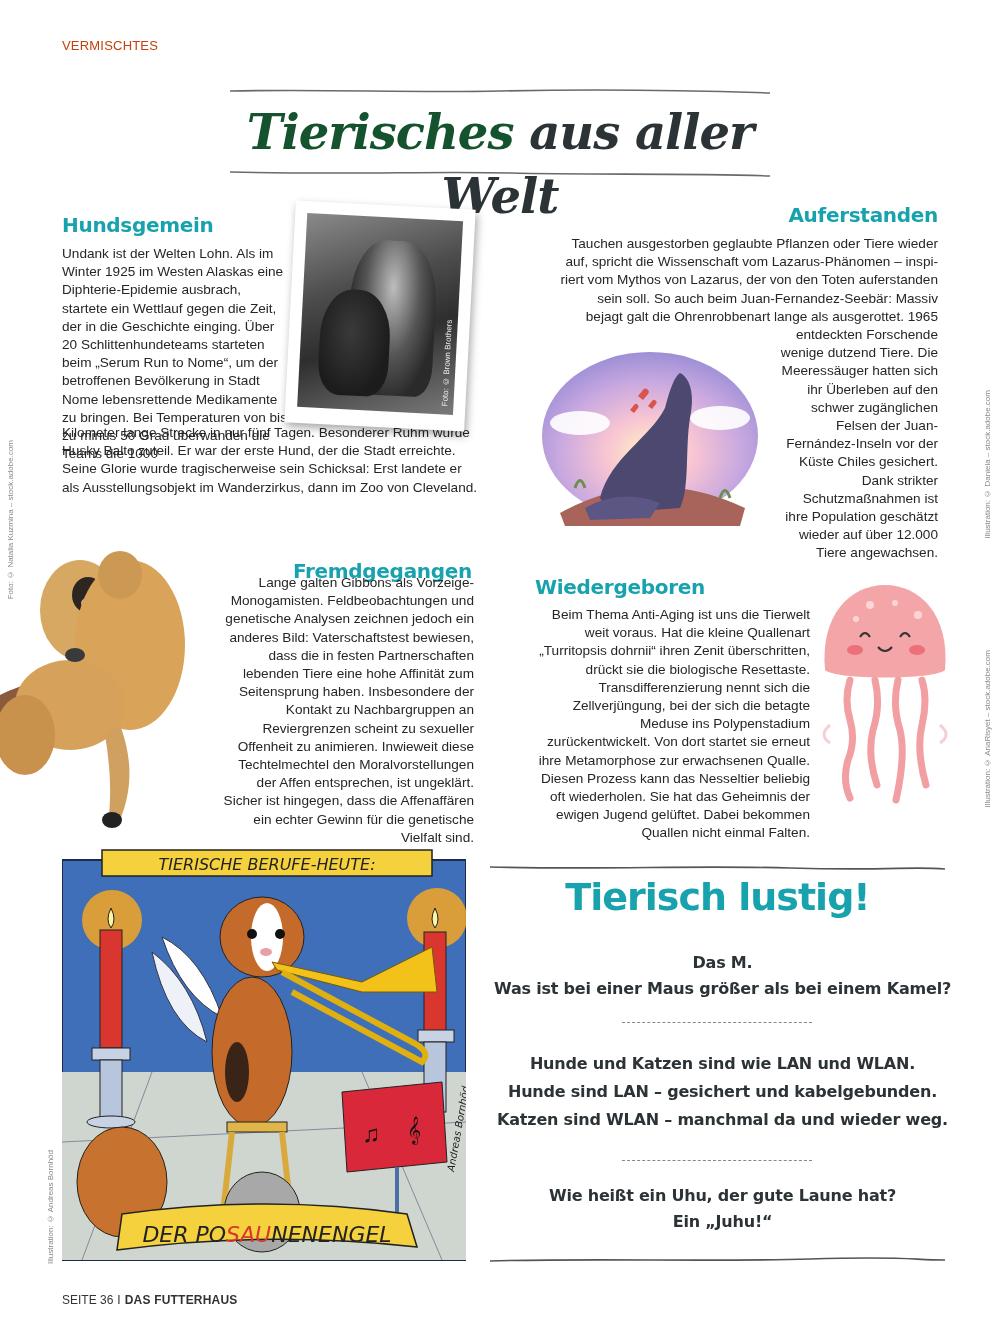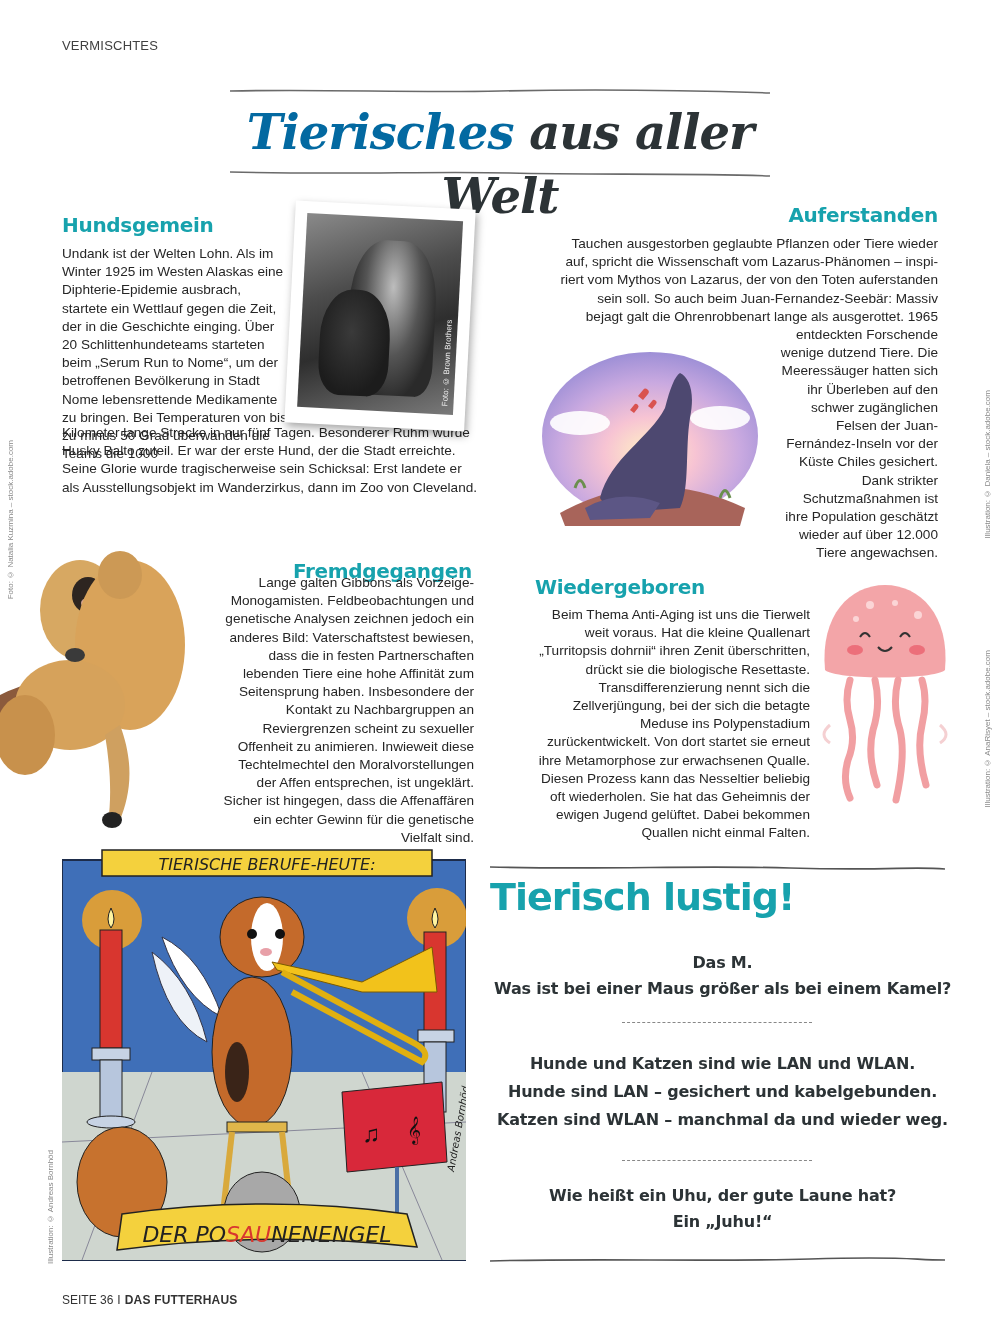--- a/index.html
+++ b/index.html
@@ -1,28 +1,28 @@
 <!DOCTYPE html>
 <html><head>
 <meta charset="utf-8">
 <style>
   * { box-sizing: border-box; margin: 0; padding: 0; }
   html, body { width: 1000px; height: 1332px; background: #ffffff; overflow: hidden; }
   body { position: relative; font-family: "Liberation Sans", sans-serif; color: #2b2b2b; }
 
   .abs { position: absolute; }
 
-  .section-label { left: 62px; top: 38px; font-size: 13px; letter-spacing: 0.2px; color: #404040; }
+  .section-label { left: 62px; top: 38px; font-size: 13px; letter-spacing: 0.2px; color: #c2410c; }
 
   
   .title-rule { position: absolute; left: 230px; width: 540px; height: 3px; }
   .title-rule svg { width: 100%; height: 8px; display: block; }
   .main-title { left: 230px; top: 100px; width: 540px; text-align: center;
     font-family: "DejaVu Serif", serif; font-style: italic; font-size: 48px; line-height: 64px; letter-spacing: -1px; }
-  .main-title .accent { color: #0369a1; }
+  .main-title .accent { color: #14532d; }
   .main-title .rest { color: #2c3336; }
 
   .heading { font-family: "DejaVu Sans", sans-serif; font-weight: bold; color: #17a2ad; font-size: 20px; line-height: 30px; letter-spacing: -0.3px; }
   .body-text { font-family: "Liberation Sans", sans-serif; font-size: 13.6px; line-height: 18.2px; color: #262626; }
 
   
   .h-hund { left: 62px; top: 210px; }
   .t-hund-top { left: 62px; top: 245px; width: 225px; }
   .t-hund-bottom { left: 62px; top: 424px; width: 420px; }
 
@@ -49,21 +49,21 @@
   .h-wieder { left: 535px; top: 572px; }
   .t-wieder { left: 535px; top: 606px; width: 275px; text-align: right; }
   .jelly-art { left: 810px; top: 575px; width: 150px; height: 245px; }
 
   
   .cartoon { left: 62px; top: 842px; width: 404px; height: 440px; }
   .credit-cartoon { left: 46px; top: 1150px; writing-mode: vertical-rl; transform: rotate(180deg); font-size: 8px; color: #888; }
 
   
   .lustig-rule { left: 490px; width: 455px; }
-  .h-lustig { left: 490px; top: 875px; width: 455px; text-align: left; font-family: "DejaVu Sans", sans-serif; font-weight: bold; color: #17a2ad; font-size: 38px; letter-spacing: -1px; }
+  .h-lustig { left: 490px; top: 875px; width: 455px; text-align: center; font-family: "DejaVu Sans", sans-serif; font-weight: bold; color: #17a2ad; font-size: 38px; letter-spacing: -1px; }
   .joke { left: 490px; width: 465px; text-align: center; font-family: "DejaVu Sans", sans-serif; font-weight: bold; font-size: 16px; line-height: 26px; color: #2c3336; letter-spacing: -0.2px; }
   .joke-1 { top: 950px; }
   .joke-2 { top: 1050px; }
   .joke-3 { top: 1183px; }
   .dash-sep { left: 622px; width: 190px; border-top: 1px dashed #888; }
 
   
   .footer { left: 62px; top: 1293px; font-size: 12px; color: #333; }
   .footer .sep { margin: 0 4px; }
   .footer .brand { font-weight: bold; letter-spacing: 0.2px; }

